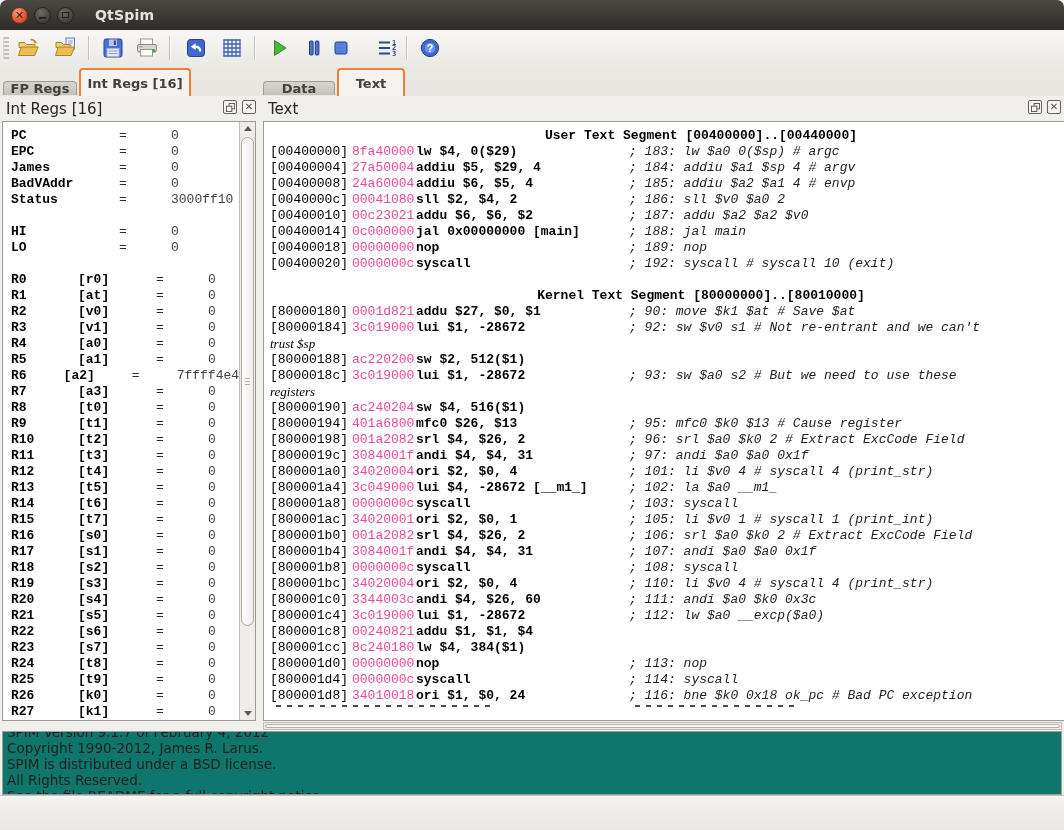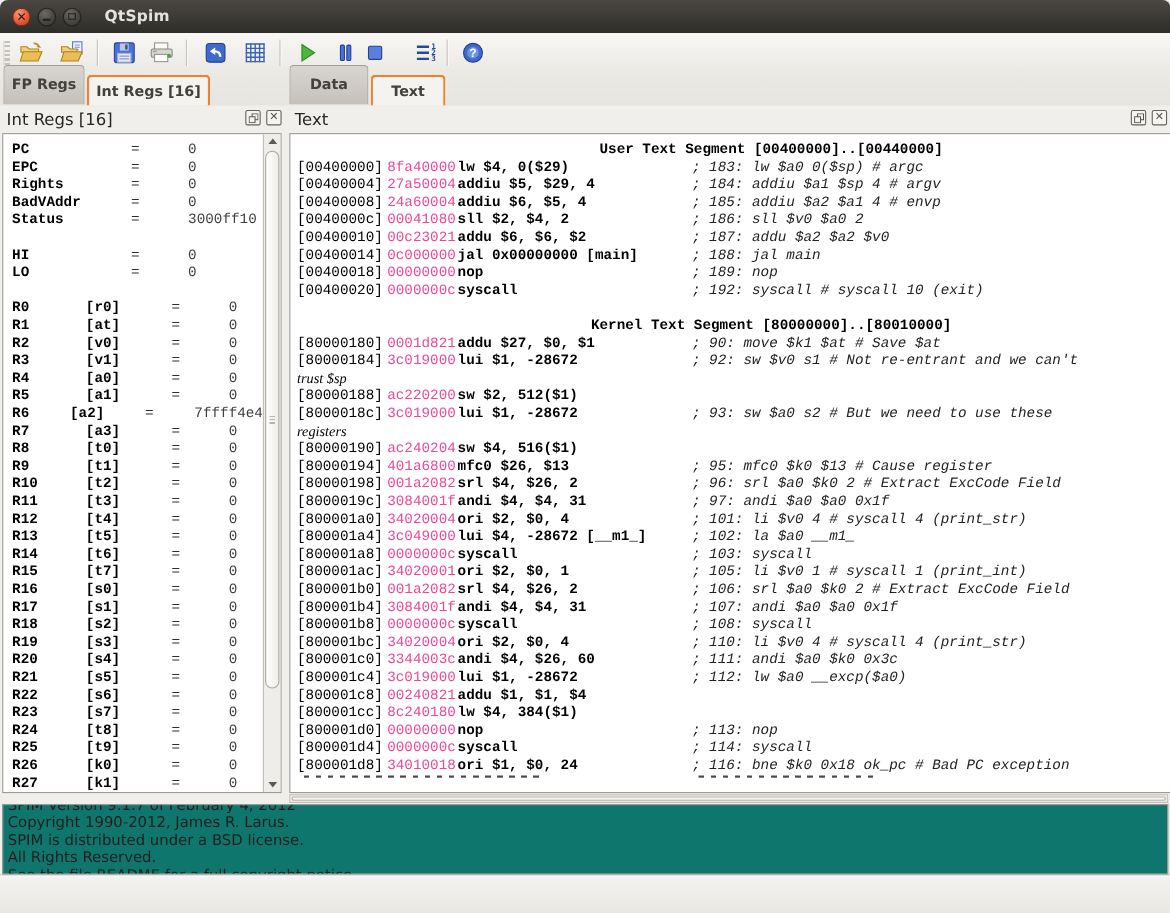--- a/index.html
+++ b/index.html
@@ -29,21 +29,21 @@
     background:repeating-linear-gradient(#c4c0b9 0 2px,transparent 2px 4px);
     border-left:1px solid #d9d6d0;}
   .tool{position:absolute;top:4px;width:28px;height:28px;display:flex;align-items:center;justify-content:center;border-radius:3px;}
   .tb-sep{position:absolute;top:6px;width:1px;height:24px;background:#c7c3bc;box-shadow:1px 0 0 #fbfaf8;}
 
   
   .tabstrip{position:absolute;left:0;top:66px;width:1064px;height:30px;
     background:linear-gradient(#ebe9e4,#e7e5e0);}
   .tab{position:absolute;box-sizing:border-box;display:flex;align-items:center;justify-content:center;
     font-size:13px;font-weight:bold;color:#43413c;border-radius:4px 4px 0 0;}
-  .tab.inactive{bottom:1px;height:36px;background:linear-gradient(#d8d4cf,#c5c1ba);
+  .tab.inactive{bottom:1px;height:14px;background:linear-gradient(#d8d4cf,#c5c1ba);
     border:1px solid #a19c95;border-bottom:none;}
   .tab.active{bottom:0;height:28px;background:#f4f3f0;border:2px solid #ee7f33;border-bottom:none;}
 
   
   .dock-header{position:absolute;top:96px;height:25px;display:flex;align-items:center;
     font-size:15px;color:#282623;}
   .dock-title{margin-left:6px;}
   .dock-btns{position:absolute;right:3px;top:4px;display:flex;gap:5px;}
   .dock-btn{width:14px;height:14px;border:1px solid #66635d;border-radius:2px;background:#f5f4f1;
     display:flex;align-items:center;justify-content:center;box-sizing:border-box;color:#55524c;
@@ -263,21 +263,21 @@
           </svg>
       </span>
       <span class="dock-btn">✕</span>
     </span>
   </div>
 
   <div class="panel" id="reg-panel">
     <div id="register-list">
         <div class="reg-row"><span class="rn">PC</span><span class="re">=</span><span class="rv">0</span></div>
         <div class="reg-row"><span class="rn">EPC</span><span class="re">=</span><span class="rv">0</span></div>
-        <div class="reg-row"><span class="rn">Rights</span><span class="re">=</span><span class="rv">0</span></div>
+        <div class="reg-row"><span class="rn">James</span><span class="re">=</span><span class="rv">0</span></div>
         <div class="reg-row"><span class="rn">BadVAddr</span><span class="re">=</span><span class="rv">0</span></div>
         <div class="reg-row"><span class="rn">Status</span><span class="re">=</span><span class="rv">3000ff10</span></div>
         <div class="reg-row blank"></div>
         <div class="reg-row"><span class="rn">HI</span><span class="re">=</span><span class="rv">0</span></div>
         <div class="reg-row"><span class="rn">LO</span><span class="re">=</span><span class="rv">0</span></div>
         <div class="reg-row blank"></div>
         <div class="reg-row"><span class="rn short">R0</span><span class="ra">[r0]</span><span class="re">=</span><span class="rv">0</span></div>
         <div class="reg-row"><span class="rn short">R1</span><span class="ra">[at]</span><span class="re">=</span><span class="rv">0</span></div>
         <div class="reg-row"><span class="rn short">R2</span><span class="ra">[v0]</span><span class="re">=</span><span class="rv">0</span></div>
         <div class="reg-row"><span class="rn short">R3</span><span class="ra">[v1]</span><span class="re">=</span><span class="rv">0</span></div>

